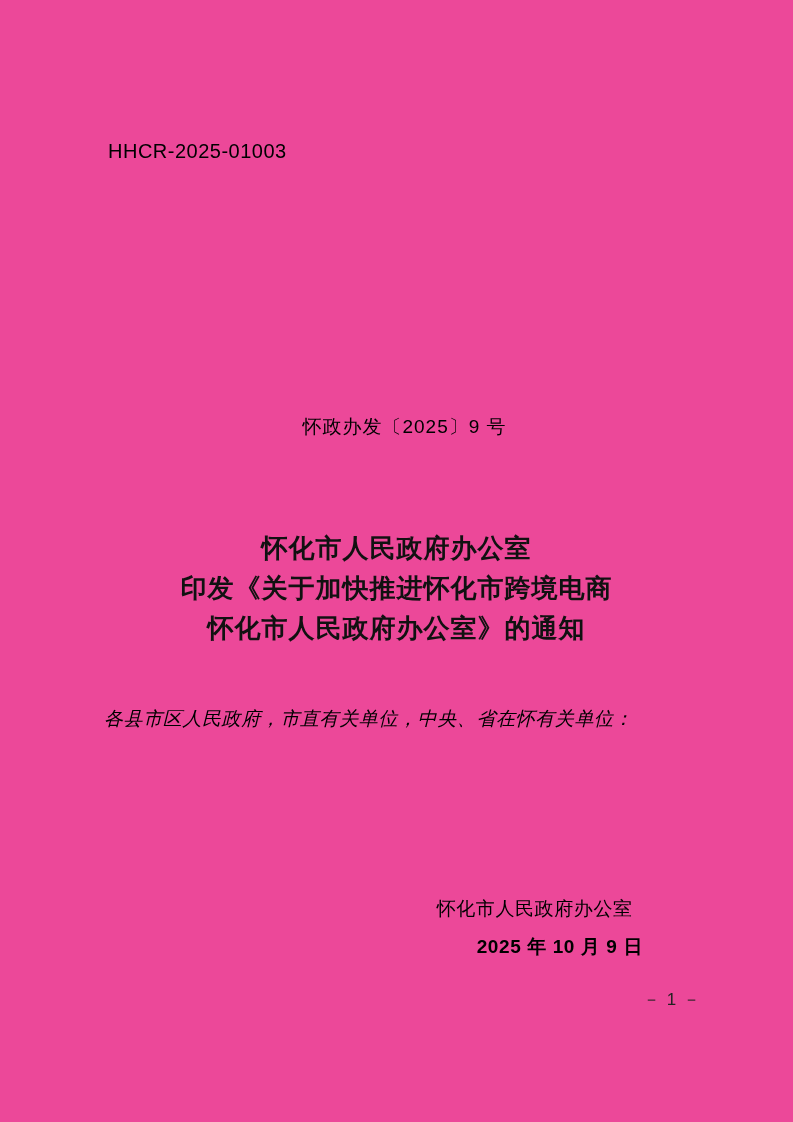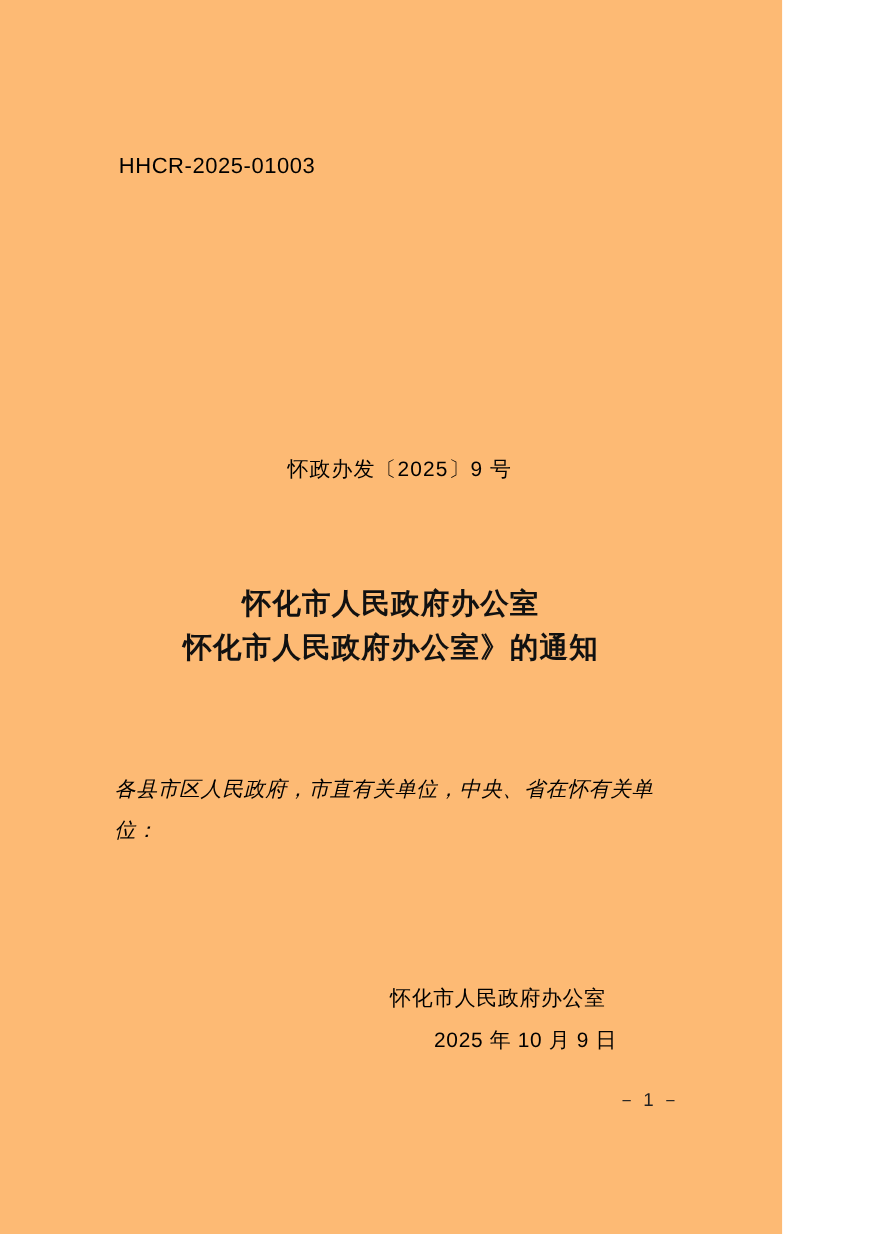--- a/index.html
+++ b/index.html
@@ -12,23 +12,23 @@
     height: 1122px;
     position: relative;
     font-family: "Liberation Sans", sans-serif;
     color: #000000;
     overflow: hidden;
   }
   .page {
     position: absolute;
     left: 0;
     top: 0;
-    width: 711px;
+    width: 793px;
     height: 1122px;
-    background: #fdba74;
+    background: #ec4899;
   }
   .doc-code {
     position: absolute;
     left: 108px;
     top: 140px;
     font-size: 20px;
     letter-spacing: 0.5px;
     white-space: nowrap;
   }
   .doc-number {
@@ -85,20 +85,21 @@
     line-height: 38px;
     letter-spacing: 0.6px;
     white-space: nowrap;
   }
   .sign-date {
     font-size: 19px;
     line-height: 38px;
     letter-spacing: 0.6px;
     white-space: nowrap;
     padding-left: 40px;
+    font-weight: bold;
   }
   .page-number {
     position: absolute;
     right: 92px;
     top: 988px;
     font-size: 17px;
     letter-spacing: 1px;
     color: #222222;
   }
 </style>
@@ -106,20 +107,21 @@
 <body>
 
 <div class="page">
 
   <div class="doc-code">HHCR-2025-01003</div>
 
   <div class="doc-number">怀政办发〔2025〕9 号</div>
 
   <div class="title-block">
     <div class="title-line">怀化市人民政府办公室</div>
+    <div class="title-line">印发《关于加快推进怀化市跨境电商</div>
     <div class="title-line">怀化市人民政府办公室》的通知</div>
   </div>
 
   <div class="body-block">
     <div class="salutation">各县市区人民政府，市直有关单位，中央、省在怀有关单位：</div>
   </div>
 
   <div class="signature-block">
     <div class="sign-org">怀化市人民政府办公室</div>
     <div class="sign-date">2025 年 10 月 9 日</div>

